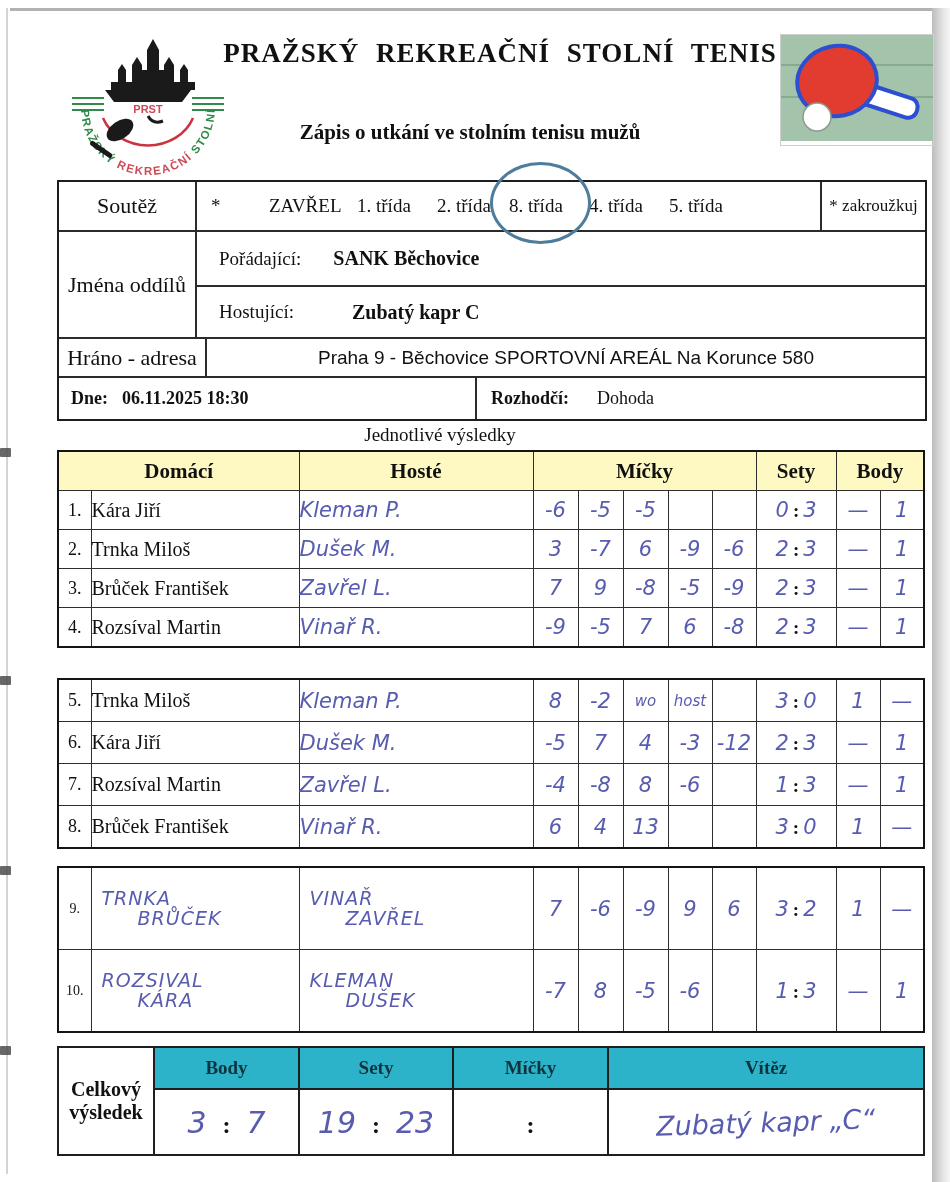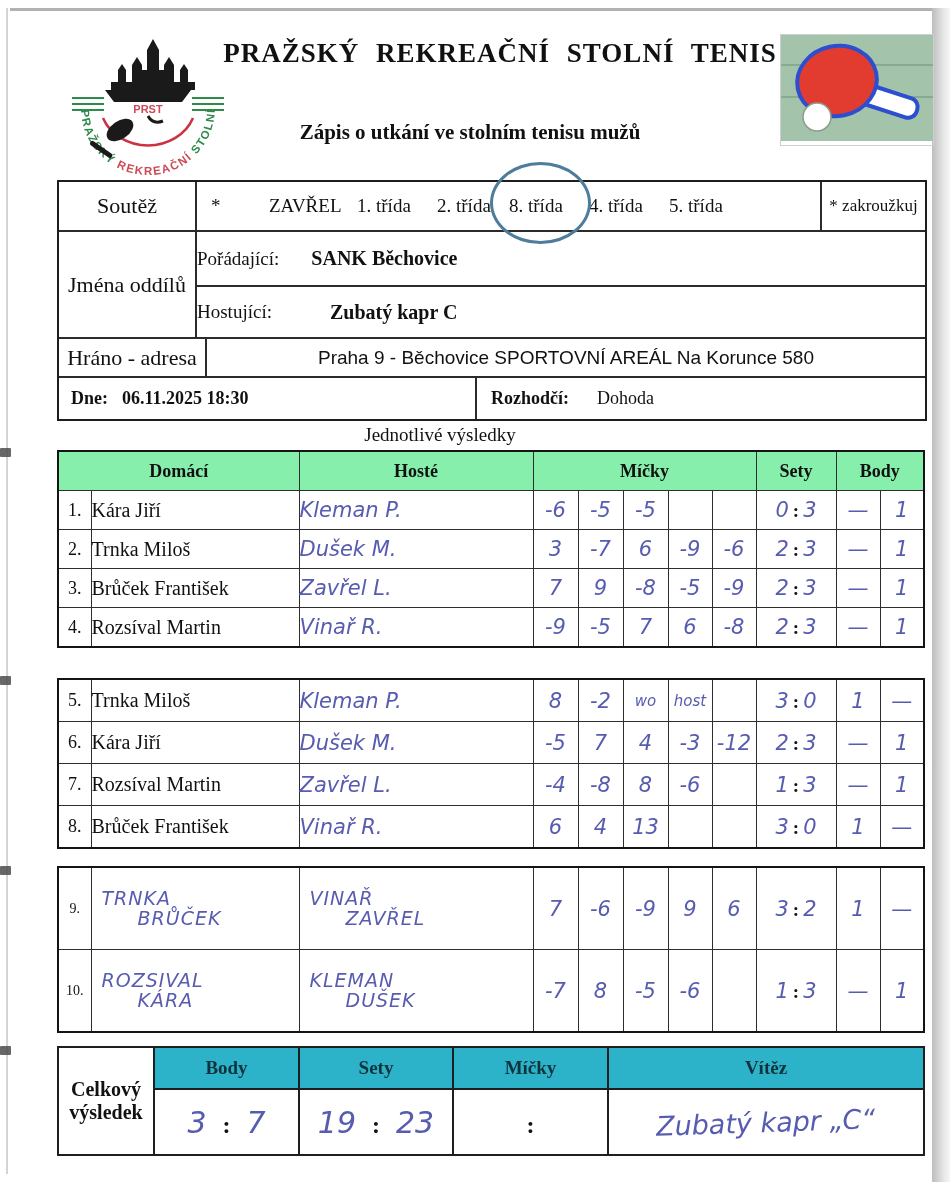--- a/index.html
+++ b/index.html
@@ -24,33 +24,33 @@
   .irow{display:flex;border-top:2px solid #2b2b2b;}
   .irow:first-child{border-top:none;}
   .icell{border-left:2px solid #2b2b2b;position:relative;box-sizing:border-box;}
   .icell:first-child{border-left:none;}
   .ilabel{display:flex;align-items:center;justify-content:center;font-weight:normal;font-size:22px;text-align:center;}
   .classes-cell span{position:absolute;top:50%;transform:translateY(-50%);font-size:19px;white-space:nowrap;}
   .star1{left:14px;} .clsPREBOR{left:72px;} .cls0{left:160px;} .cls1{left:240px;}
   .cls2{left:312px;} .cls3{left:392px;} .cls4{left:472px;}
   .zakr{display:flex;align-items:center;justify-content:center;font-size:17px;white-space:nowrap;}
   .fieldrow{display:flex;align-items:center;font-size:19px;}
-  .flabel{text-align:center;}
+  .flabel{margin-left:22px;text-align:center;}
   .fvalue{font-weight:bold;font-size:20px;}
   .addr{width:100%;text-align:center;font-family:"Liberation Sans",sans-serif;font-size:19px;}
   .dnecell{display:flex;align-items:center;font-weight:bold;font-size:18px;}
   .circle-mark{left:490px;top:162px;width:95px;height:76px;border:3px solid #4d7d9b;
                border-radius:50%;background:transparent;z-index:5;}
 
   
   .sect-label{left:57px;top:424px;width:766px;text-align:center;font-size:19px;}
   table.res{border-collapse:collapse;table-layout:fixed;width:866px;background:#fff;
             border:2.5px solid #141414;}
   table.res td{border:1.6px solid #2e2e2e;padding:0;overflow:visible;vertical-align:middle;}
-  td.head{background:#86efac;text-align:center;font-weight:bold;font-size:18px;height:40px;}
+  td.head{background:#fef9c3;text-align:center;font-weight:bold;font-size:21px;height:40px;}
   .t1 td{height:38px;} .t2 td{height:41px;} .t3 td{height:81px;}
   td.num{text-align:center;font-size:18px;}
   td.numsm{text-align:center;font-size:14px;}
   td.pname{font-size:20px;padding-left:9px;}
   .hand{font-family:"DejaVu Sans",sans-serif;font-style:italic;color:#575cb0;}
   td.gname{padding-left:14px;}
   td.gname .hand{font-size:21px;}
   td.ball{text-align:center;}
   td.ball .hand{font-size:21px;}
   td.ball .hand.small{font-size:15px;}

